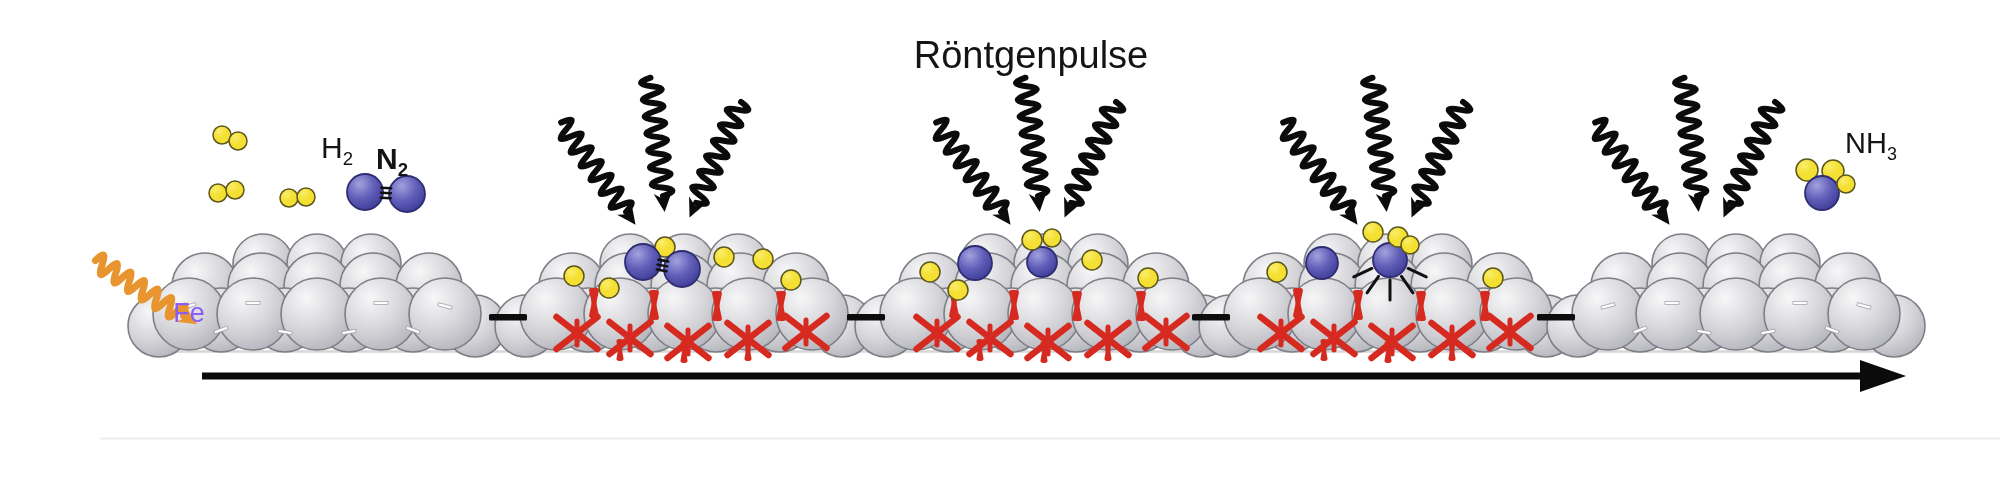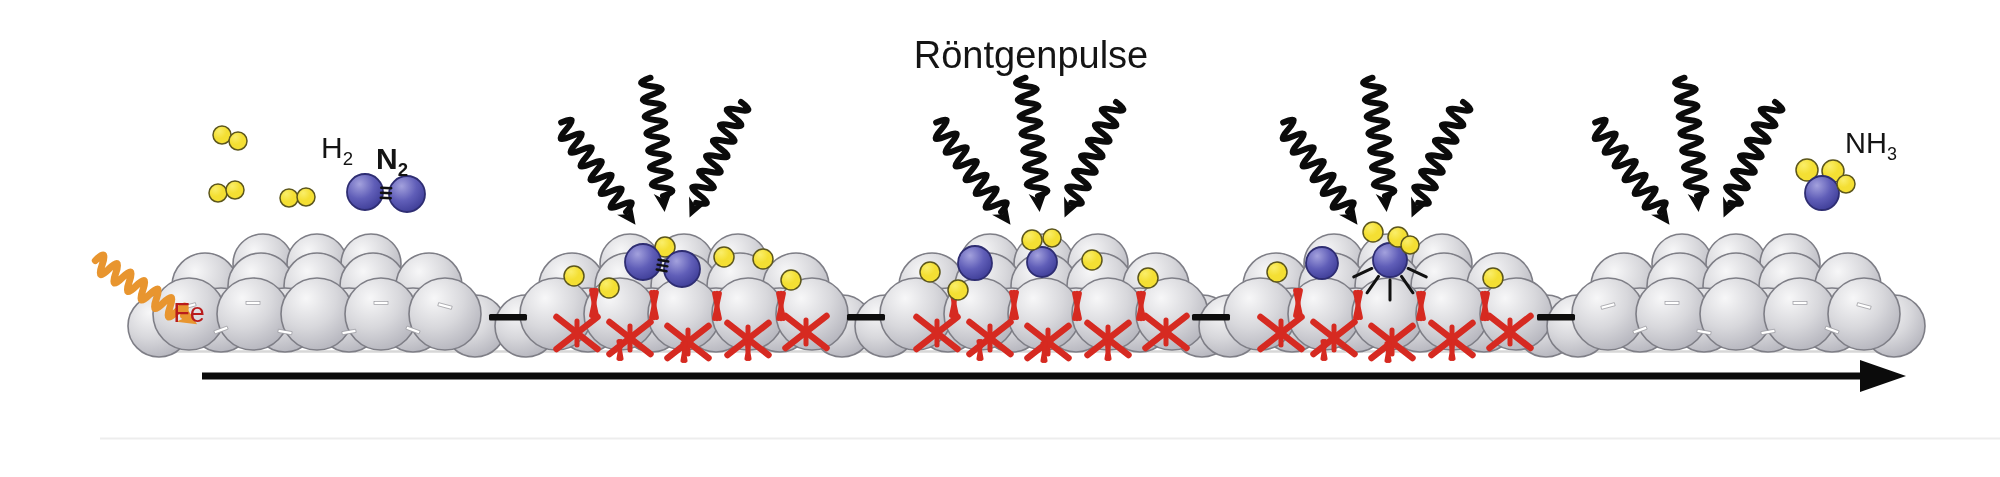--- a/index.html
+++ b/index.html
@@ -8,21 +8,21 @@
   svg#scene{position:absolute;left:0;top:0;}
   .lbl{position:absolute;transform:translate(-50%,-50%);white-space:nowrap;color:#141414;}
   .title{left:1031px;top:55px;font-size:38px;}
   .axis-label{left:985px;top:416px;font-size:37px;}
   .flash-label{left:97px;top:237px;font-size:28px;font-weight:bold;color:var(--flash,#E8952F);}
   .mol{font-size:30px;}
   .mol sub{font-size:0.62em;}
   .h2-label{left:293px;top:150px;margin-left:44px;}
   .n2-label{left:392px;top:161px;font-weight:bold;}
   .nh3-label{left:1871px;top:146px;font-size:29px;}
-  .fe-label{left:189px;top:313px;font-size:27px;color:#b91c1c;}
+  .fe-label{left:189px;top:313px;font-size:27px;color:#8b5cf6;}
 </style>
 </head>
 <body>
 
 <div class="canvas">
   <svg id="scene" width="2000" height="477" viewBox="0 0 2000 477">
       <defs>
         <radialGradient id="gFe" cx="35%" cy="28%" r="75%">
           <stop offset="0%" stop-color="#f7f7f8"></stop>
           <stop offset="55%" stop-color="#d8d8dc"></stop>

